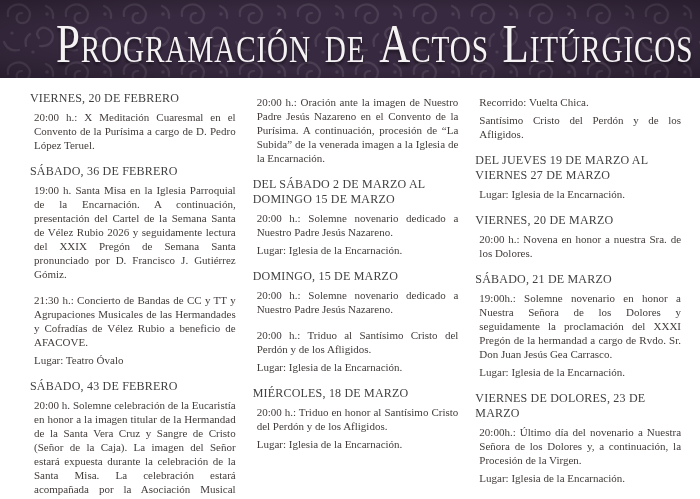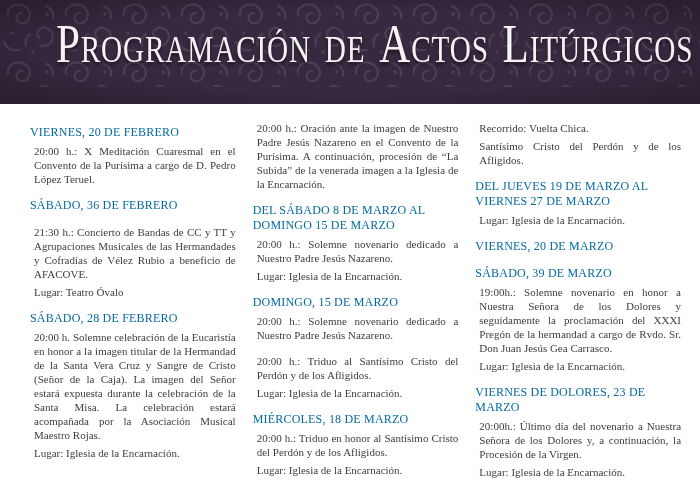--- a/index.html
+++ b/index.html
@@ -8,21 +8,21 @@
     width: 700px;
     height: 499px;
     overflow: hidden;
     background: #ffffff;
     font-family: "Liberation Serif", serif;
   }
 
   
   .band {
     position: relative;
-    height: 104px;
+    height: 78px;
     background: #37293f;
     overflow: hidden;
   }
   .band .damask-svg { position: absolute; left: 0; top: 0; }
   .band .vignette {
     position: absolute; inset: 0;
     background: radial-gradient(ellipse at center, rgba(0,0,0,0) 55%, rgba(0,0,0,0.28) 100%);
   }
   .title {
     position: absolute;
@@ -43,26 +43,26 @@
 
   
   .content {
     display: flex;
     gap: 13px;
     padding: 13px 15px 0 30px;
   }
   .col { flex: 1; min-width: 0; }
   .block { margin-bottom: 12px; }
   .heading {
-    margin: 8px 0 2px 0;
+    margin: 0 0 2px 0;
     font-size: 12px;
     line-height: 15px;
     font-weight: 400;
     letter-spacing: 0.2px;
-    color: #0369a1;
+    color: #404040;
   }
   .para {
     margin: 4px;
     font-size: 11px;
     line-height: 14px;
     color: #423c3a;
     text-align: justify;
   }
 </style>
 </head>
@@ -96,37 +96,38 @@
   </header>
 
   <main class="content" id="columns">
       <div class="col">
         <section class="block">
           <h2 class="heading">VIERNES, 20 DE FEBRERO</h2>
           <p class="para">20:00 h.: X Meditación Cuaresmal en el Convento de la Purísima a cargo de D. Pedro López Teruel.</p>
         </section>
         <section class="block">
           <h2 class="heading">SÁBADO, 36 DE FEBRERO</h2>
+          <p class="para">19:00 h. Santa Misa en la Iglesia Parroquial de la Encarnación. A continuación, presentación del Cartel de la Semana Santa de Vélez Rubio 2026 y seguidamente lectura del XXIX Pregón de Semana Santa pronunciado por D. Francisco J. Gutiérrez Gómiz.</p>
         </section>
         <section class="block">
           <p class="para">21:30 h.: Concierto de Bandas de CC y TT y Agrupaciones Musicales de las Hermandades y Cofradías de Vélez Rubio a beneficio de AFACOVE.</p>
           <p class="para">Lugar: Teatro Óvalo</p>
         </section>
         <section class="block">
-          <h2 class="heading">SÁBADO, 28 DE FEBRERO</h2>
+          <h2 class="heading">SÁBADO, 43 DE FEBRERO</h2>
           <p class="para">20:00 h. Solemne celebración de la Eucaristía en honor a la imagen titular de la Hermandad de la Santa Vera Cruz y Sangre de Cristo (Señor de la Caja). La imagen del Señor estará expuesta durante la celebración de la Santa Misa. La celebración estará acompañada por la Asociación Musical Maestro Rojas.</p>
           <p class="para">Lugar: Iglesia de la Encarnación.</p>
         </section>
       </div>
       <div class="col">
         <section class="block">
           <p class="para">20:00 h.: Oración ante la imagen de Nuestro Padre Jesús Nazareno en el Convento de la Purísima. A continuación, procesión de “La Subida” de la venerada imagen a la Iglesia de la Encarnación.</p>
         </section>
         <section class="block">
-          <h2 class="heading">DEL SÁBADO 8 DE MARZO AL DOMINGO 15 DE MARZO</h2>
+          <h2 class="heading">DEL SÁBADO 2 DE MARZO AL DOMINGO 15 DE MARZO</h2>
           <p class="para">20:00 h.: Solemne novenario dedicado a Nuestro Padre Jesús Nazareno.</p>
           <p class="para">Lugar: Iglesia de la Encarnación.</p>
         </section>
         <section class="block">
           <h2 class="heading">DOMINGO, 15 DE MARZO</h2>
           <p class="para">20:00 h.: Solemne novenario dedicado a Nuestro Padre Jesús Nazareno.</p>
         </section>
         <section class="block">
           <p class="para">20:00 h.: Triduo al Santísimo Cristo del Perdón y de los Afligidos.</p>
           <p class="para">Lugar: Iglesia de la Encarnación.</p>
@@ -141,23 +142,24 @@
         <section class="block">
           <p class="para">Recorrido: Vuelta Chica.</p>
           <p class="para">Santísimo Cristo del Perdón y de los Afligidos.</p>
         </section>
         <section class="block">
           <h2 class="heading">DEL JUEVES 19 DE MARZO AL VIERNES 27 DE MARZO</h2>
           <p class="para">Lugar: Iglesia de la Encarnación.</p>
         </section>
         <section class="block">
           <h2 class="heading">VIERNES, 20 DE MARZO</h2>
+          <p class="para">20:00 h.: Novena en honor a nuestra Sra. de los Dolores.</p>
         </section>
         <section class="block">
-          <h2 class="heading">SÁBADO, 39 DE MARZO</h2>
+          <h2 class="heading">SÁBADO, 21 DE MARZO</h2>
           <p class="para">19:00h.: Solemne novenario en honor a Nuestra Señora de los Dolores y seguidamente la proclamación del XXXI Pregón de la hermandad a cargo de Rvdo. Sr. Don Juan Jesús Gea Carrasco.</p>
           <p class="para">Lugar: Iglesia de la Encarnación.</p>
         </section>
         <section class="block">
           <h2 class="heading">VIERNES DE DOLORES, 23 DE MARZO</h2>
           <p class="para">20:00h.: Último día del novenario a Nuestra Señora de los Dolores y, a continuación, la Procesión de la Virgen.</p>
           <p class="para">Lugar: Iglesia de la Encarnación.</p>
         </section>
       </div>
     </main>

